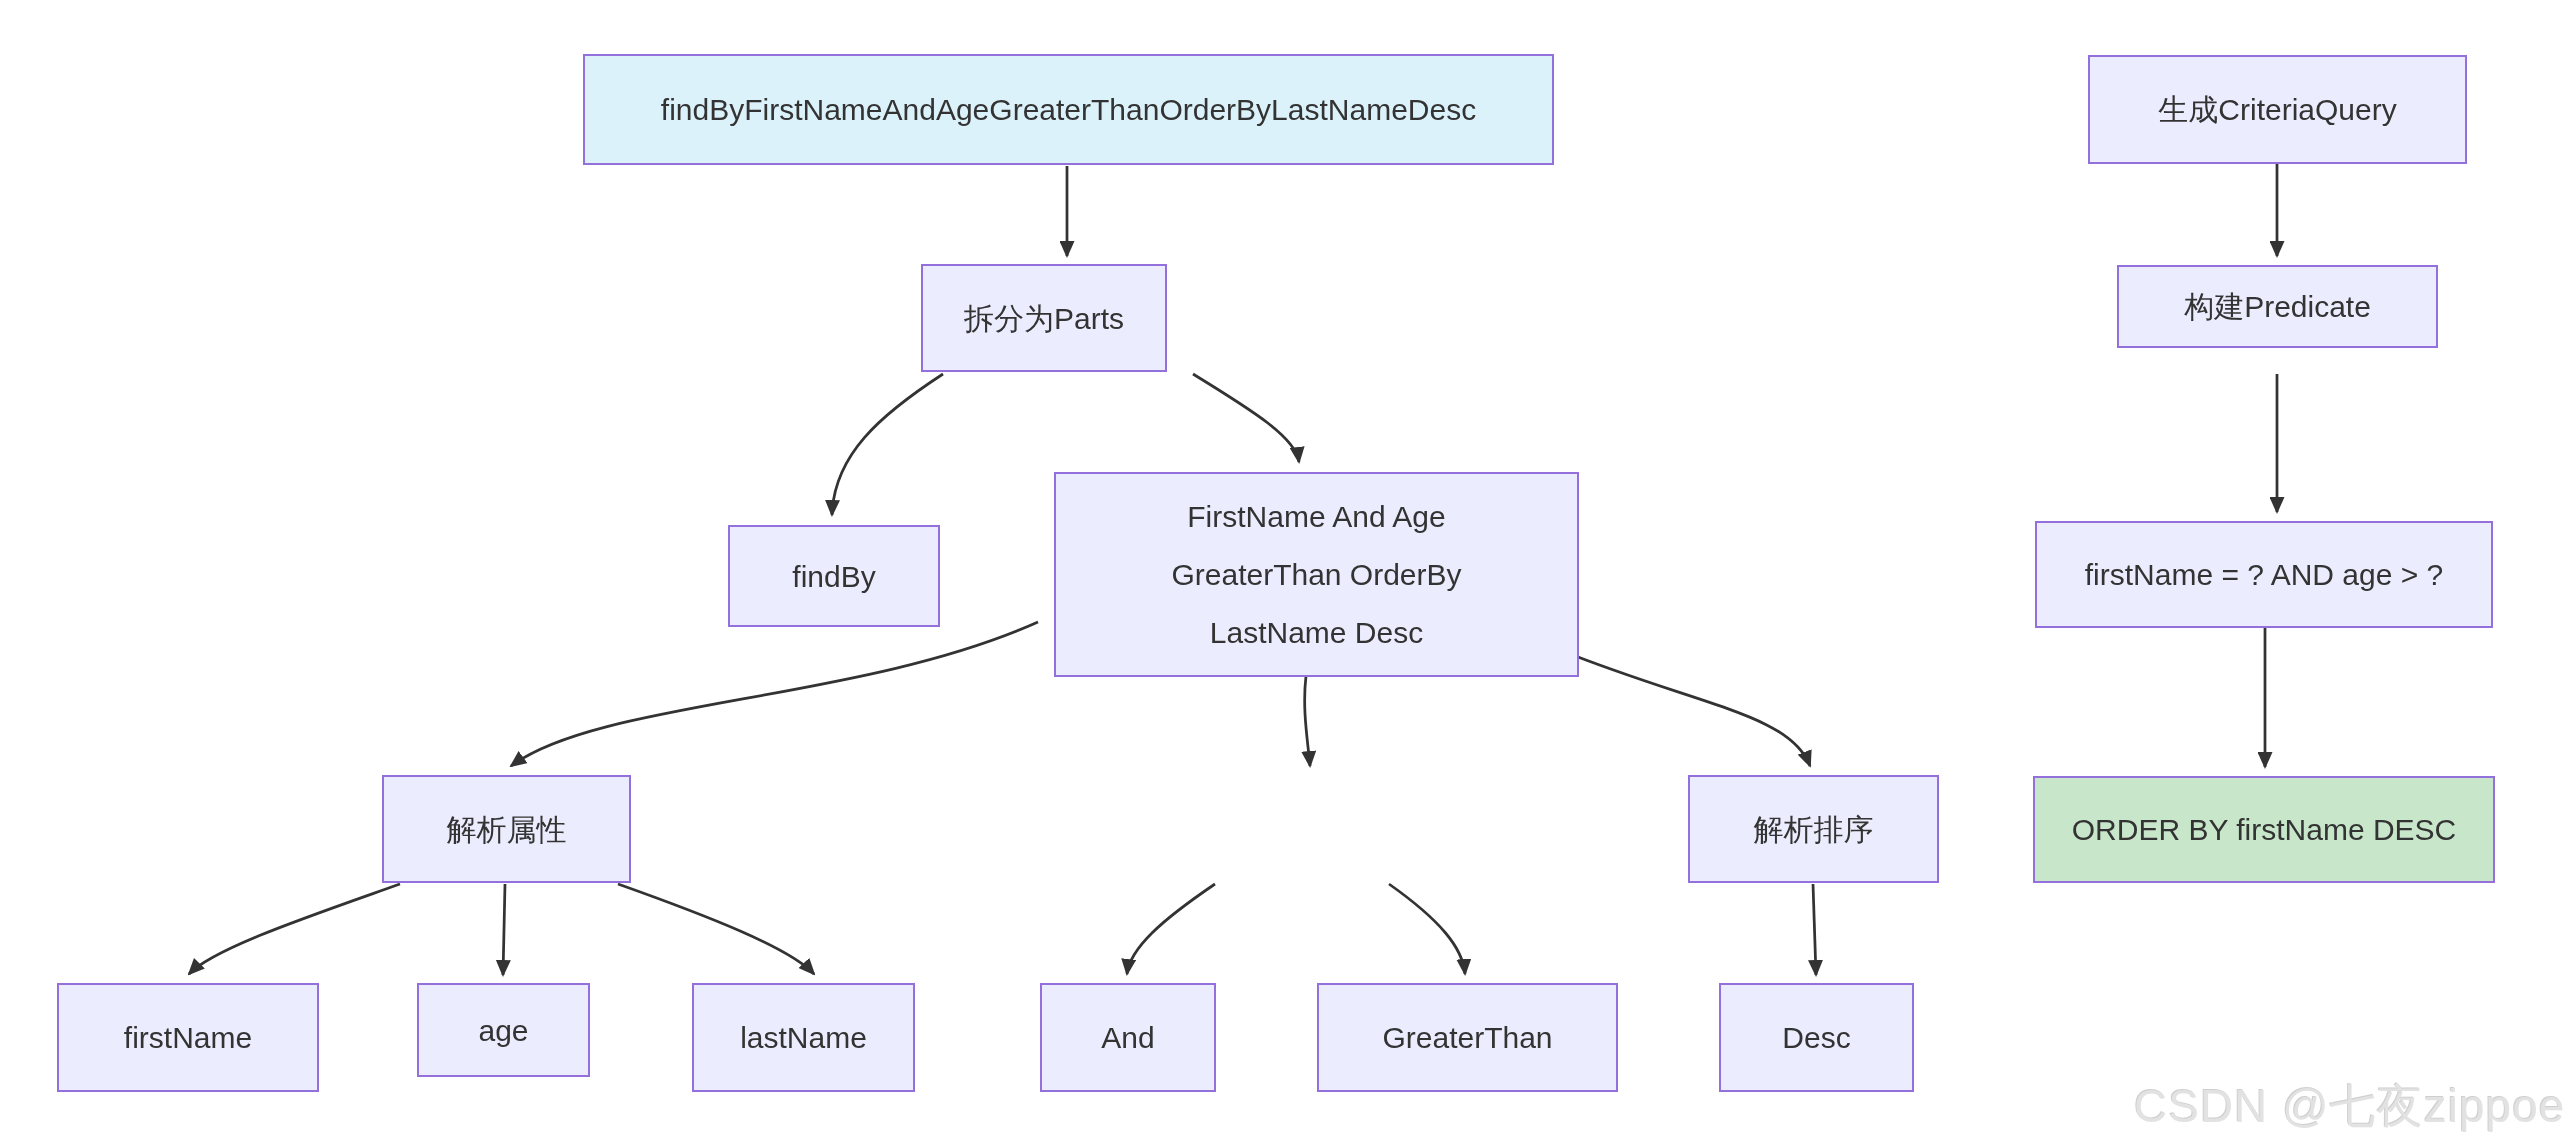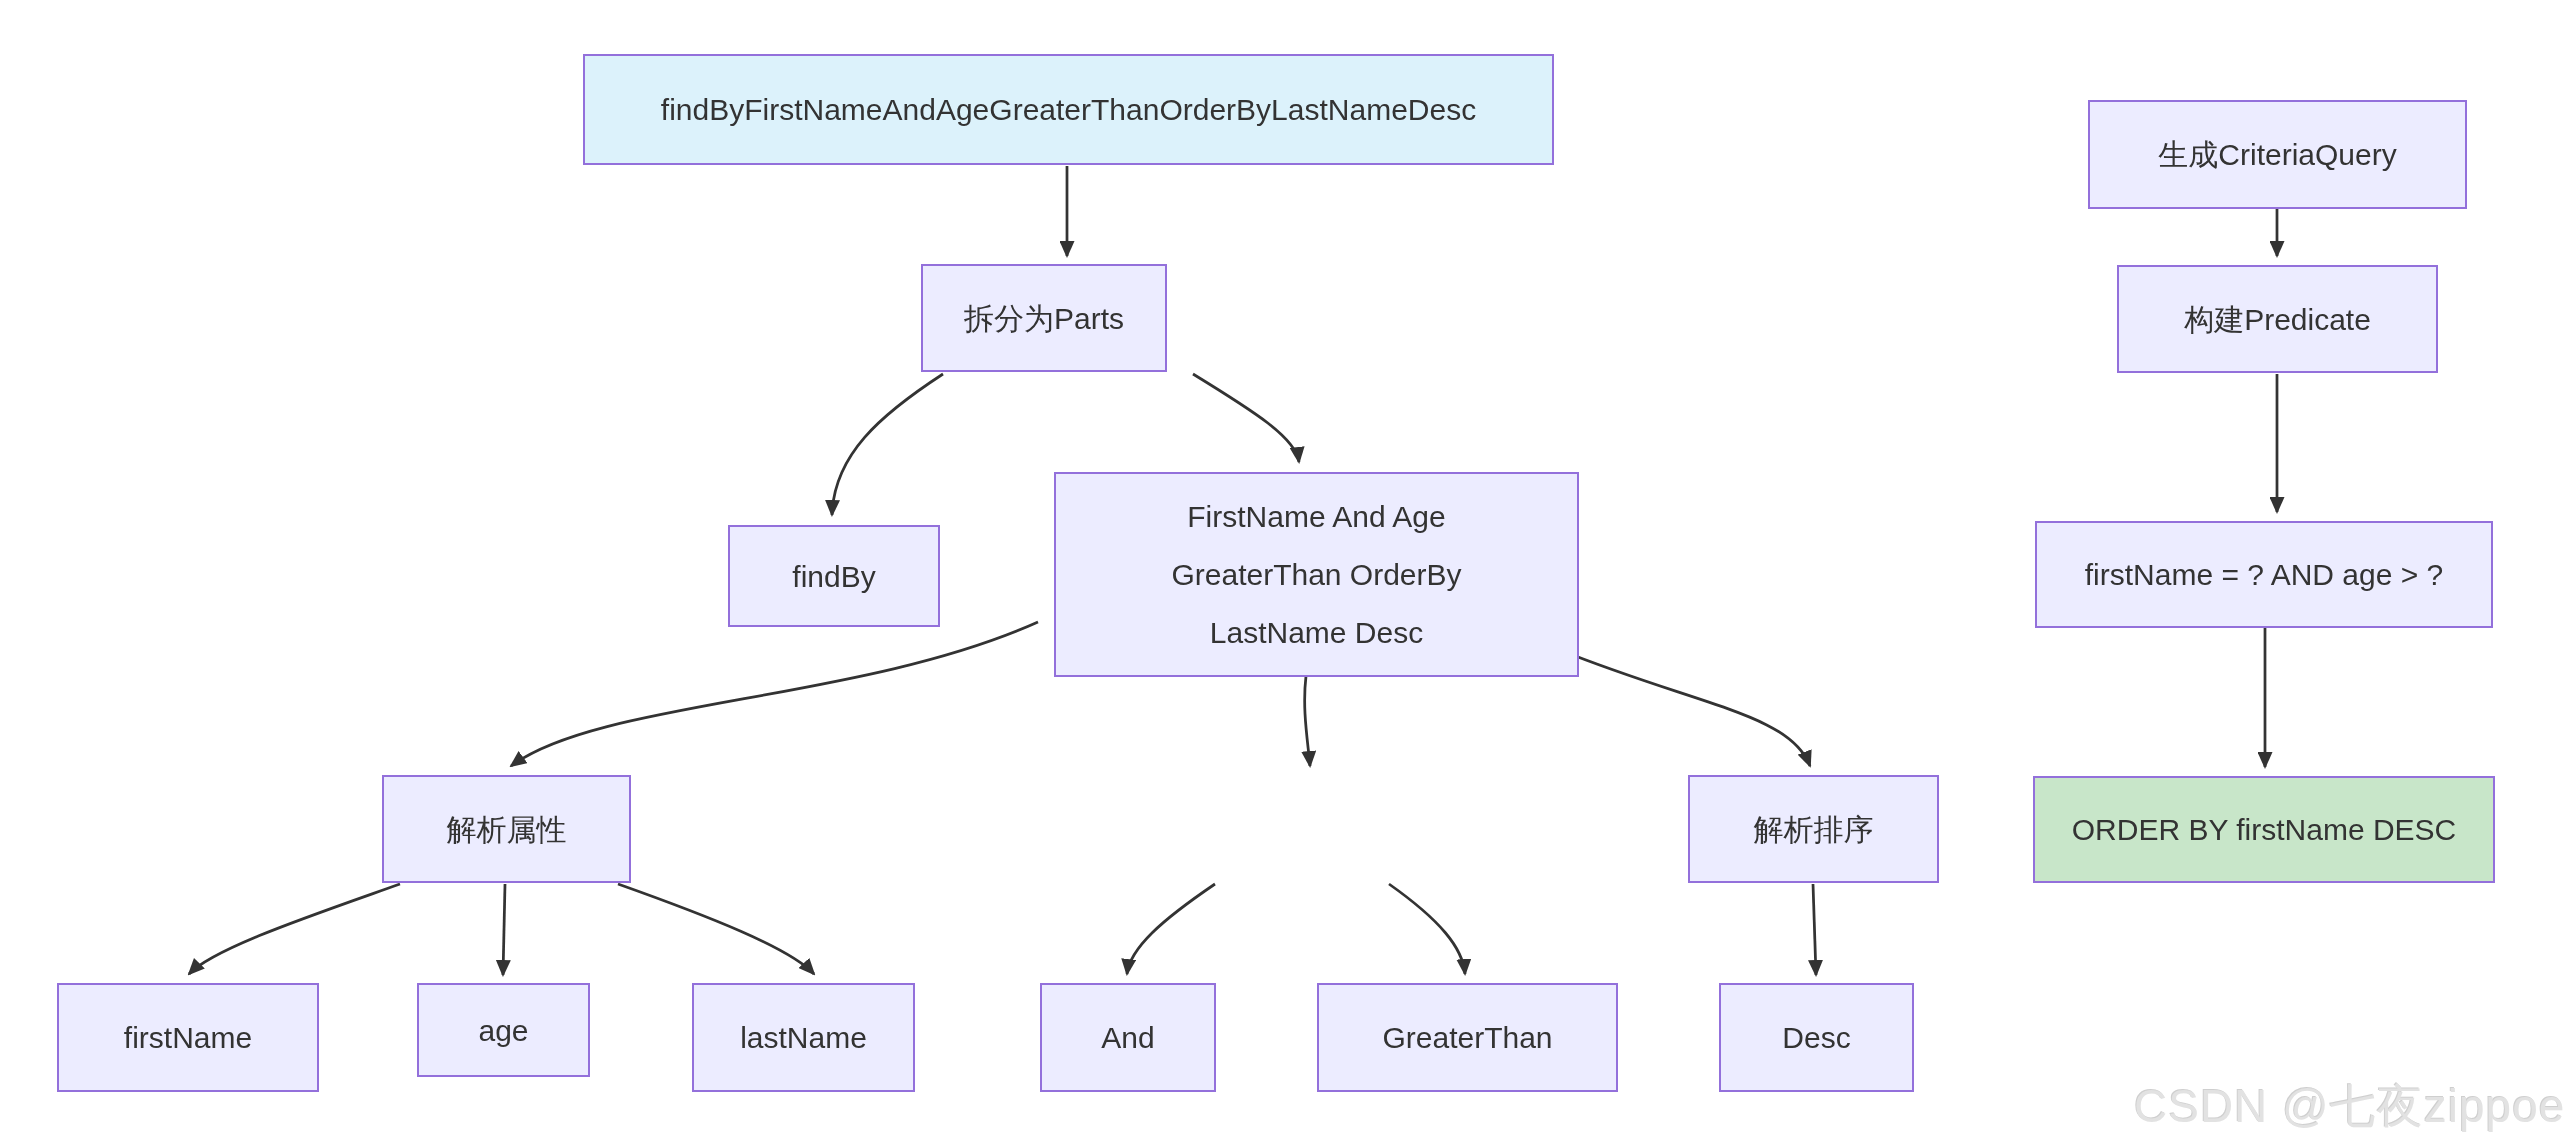--- a/index.html
+++ b/index.html
@@ -128,25 +128,25 @@
   </div>
 
   <div class="node" style="left:1317px; top:983px; width:301px; height:109px;">
     <span>GreaterThan</span>
   </div>
 
   <div class="node" style="left:1719px; top:983px; width:195px; height:109px;">
     <span>Desc</span>
   </div>
 
-  <div class="node" style="left:2088px; top:55px; width:379px; height:109px;margin-top:45px;">
+  <div class="node" style="left:2088px; top:55px; width:379px; height:109px;">
     <span>生成CriteriaQuery</span>
   </div>
 
-  <div class="node" style="left:2117px; top:265px; width:321px; height:108px;">
+  <div class="node" style="left:2117px; top:265px; width:321px; height:83px;">
     <span>构建Predicate</span>
   </div>
 
   <div class="node" style="left:2035px; top:521px; width:458px; height:107px;">
     <span>firstName = ? AND age &gt; ?</span>
   </div>
 
   <div class="node node--green" style="left:2033px; top:776px; width:462px; height:107px;">
     <span>ORDER BY firstName DESC</span>
   </div>

